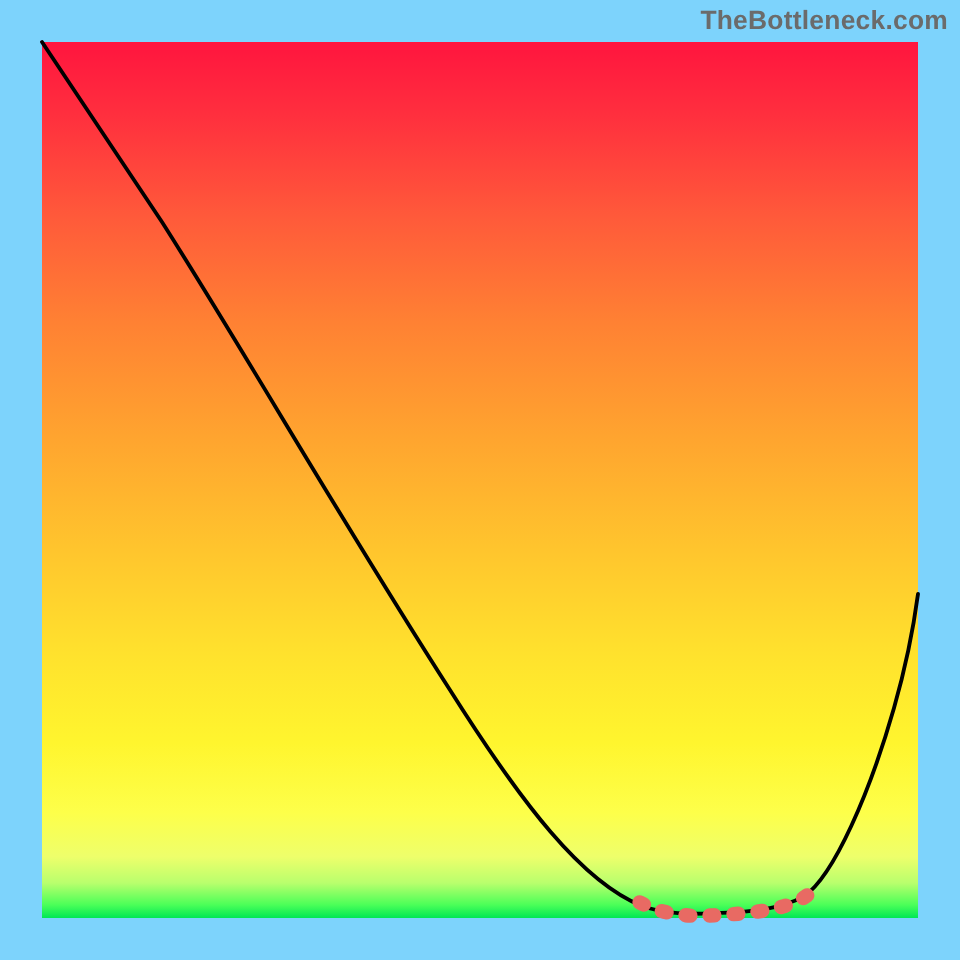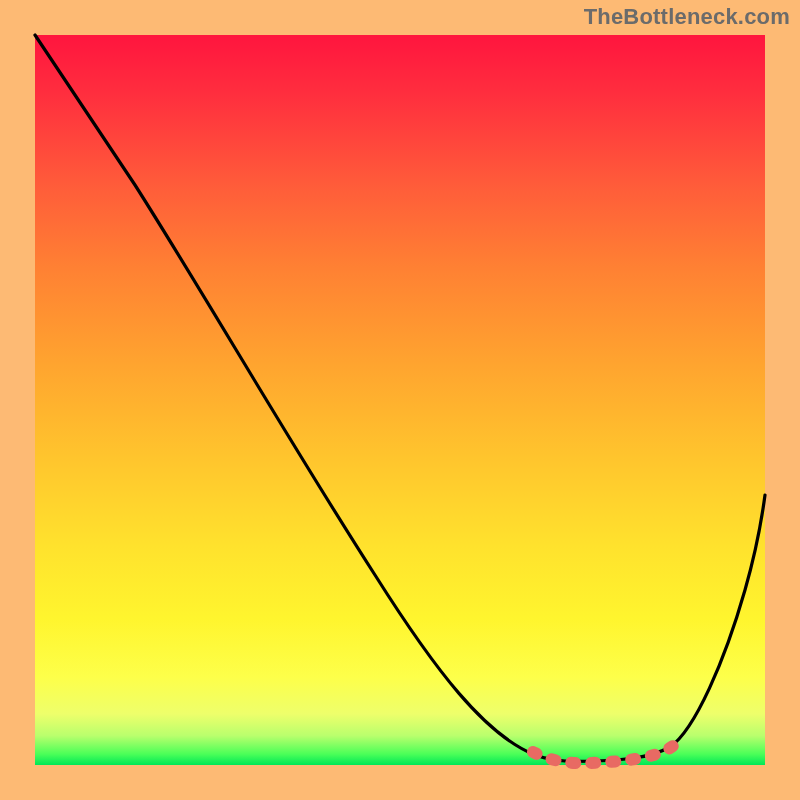--- a/index.html
+++ b/index.html
@@ -8,21 +8,21 @@
     width: 800px;
     height: 800px;
     background: #000;
     overflow: hidden;
     font-family: Arial, Helvetica, sans-serif;
   }
   .frame {
     position: relative;
     width: 800px;
     height: 800px;
-    background: #fdba74;
+    background: #7dd3fc;
   }
   .attribution {
     position: absolute;
     top: 4px;
     right: 10px;
     color: #6b6b6b;
     font-size: 22px;
     font-weight: 600;
     letter-spacing: 0.2px;
   }

